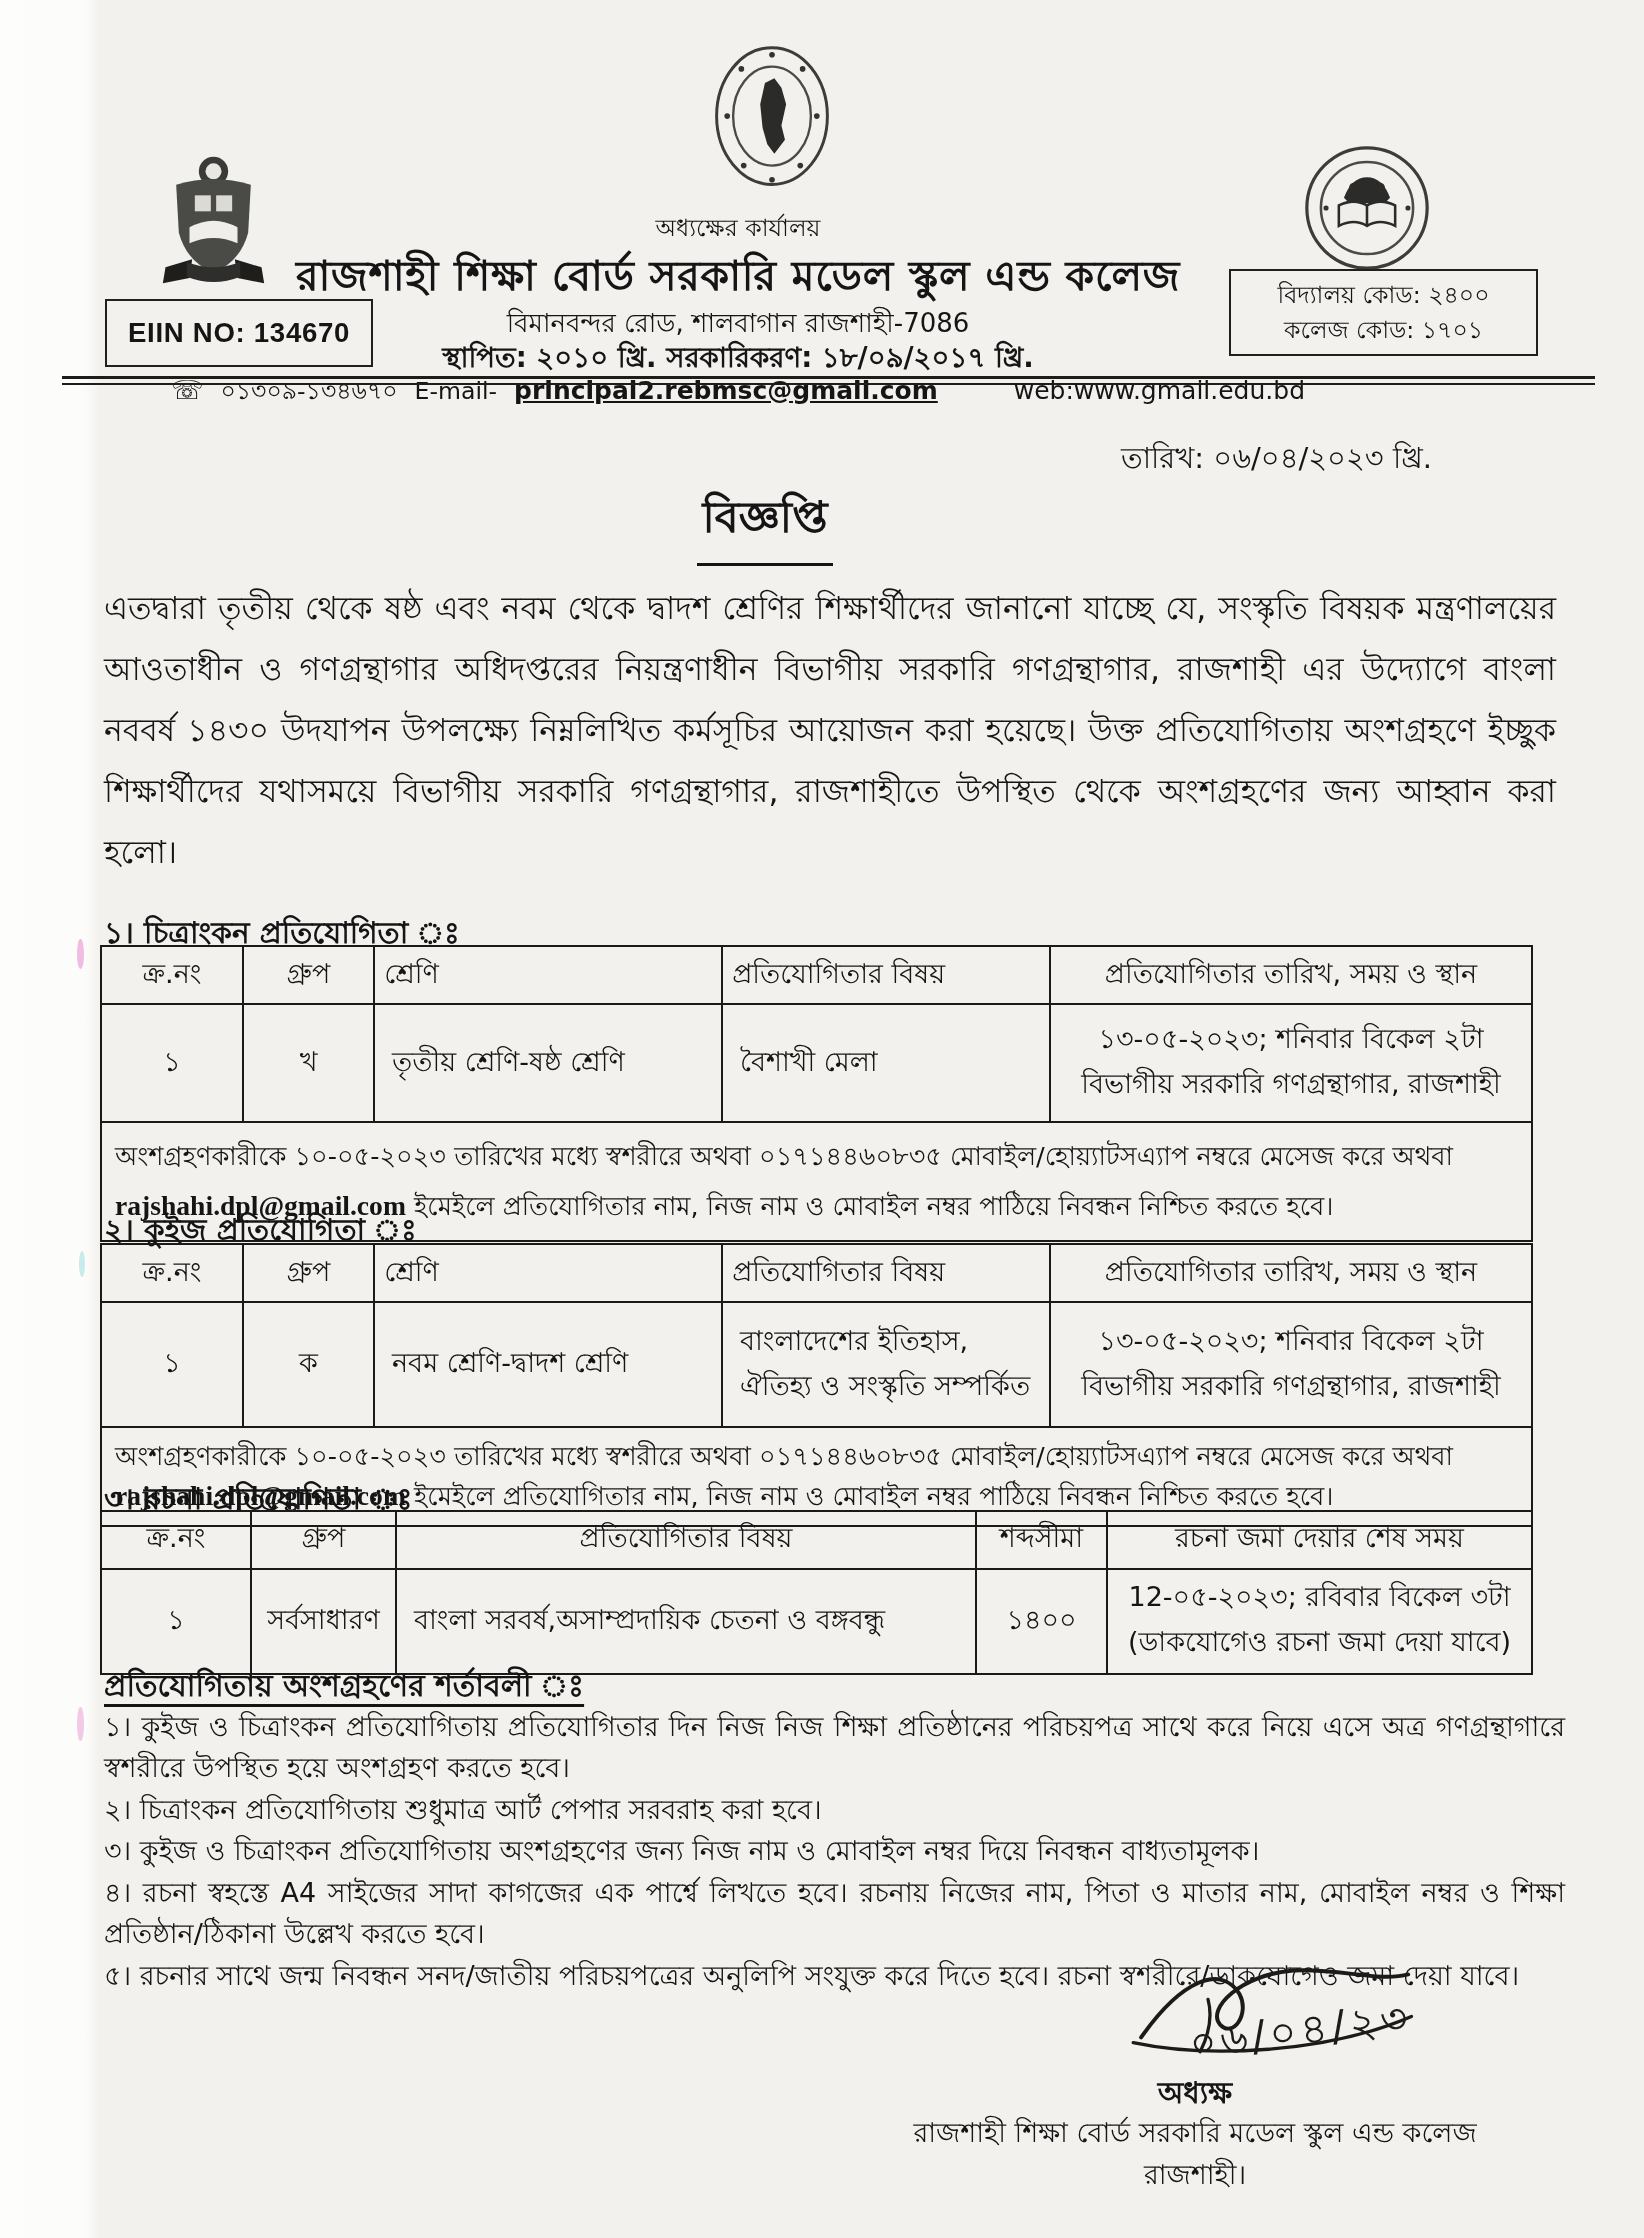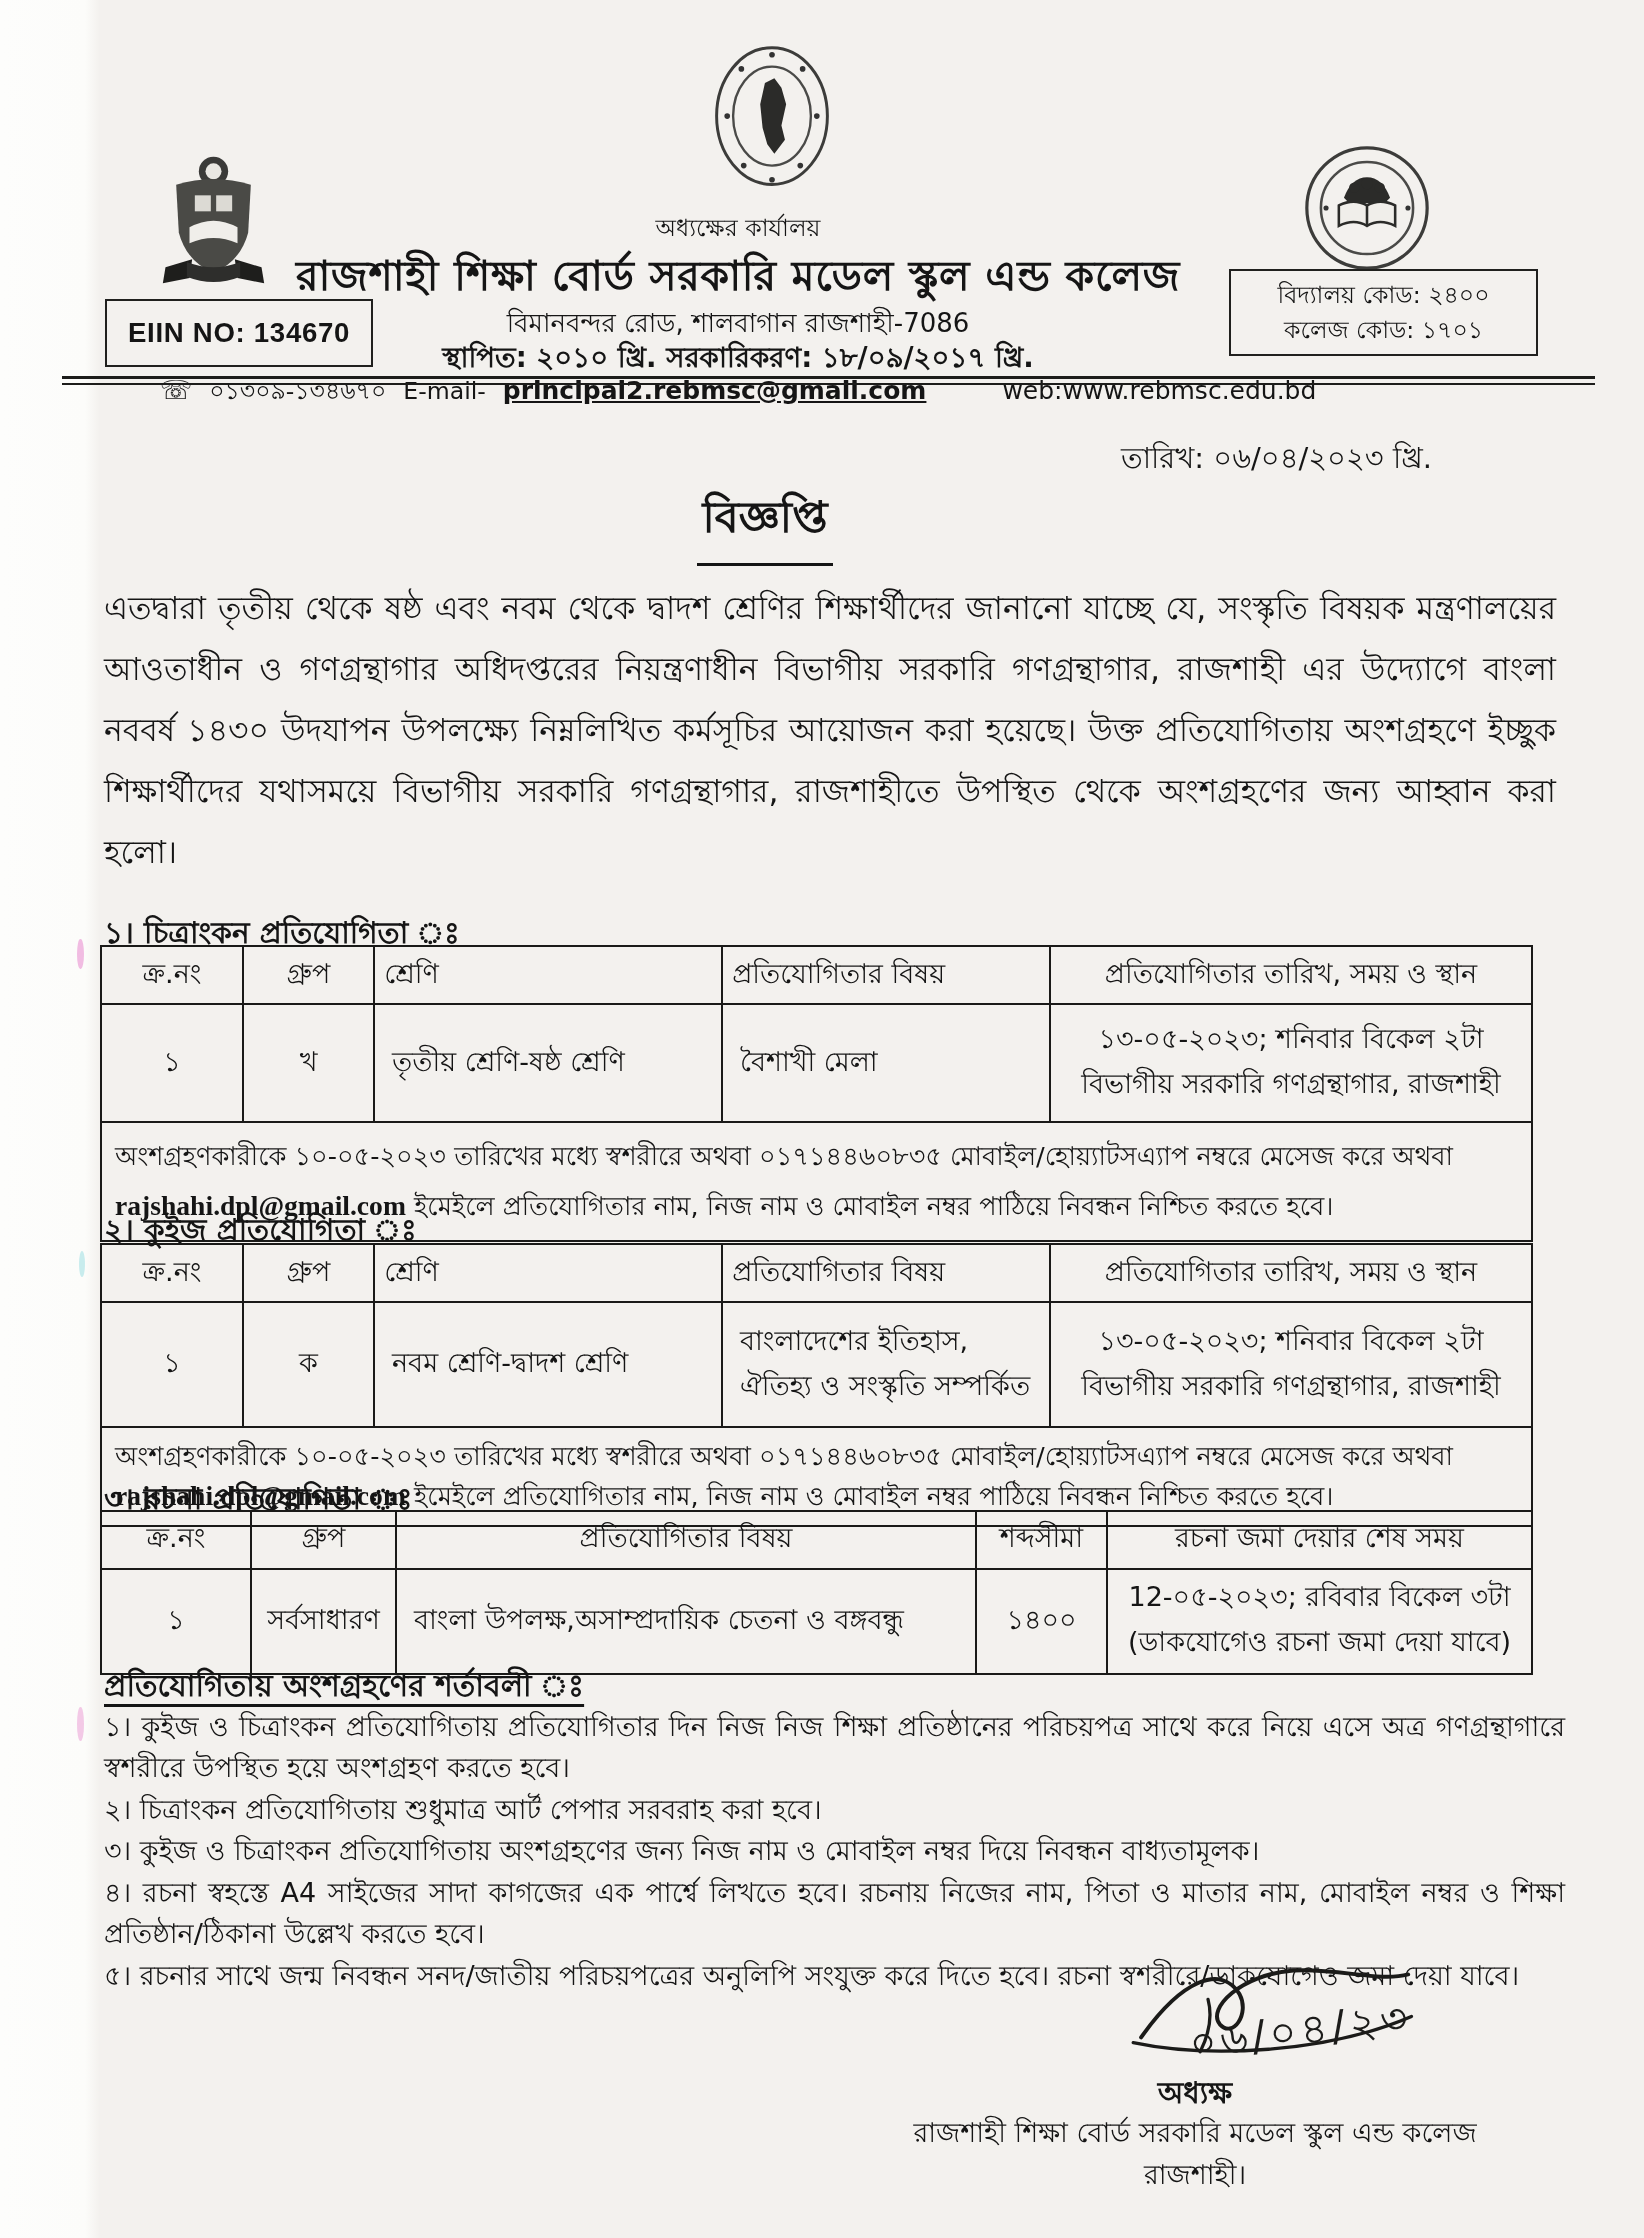--- a/index.html
+++ b/index.html
@@ -136,21 +136,21 @@
 
   <div class="hcenter office-line">অধ্যক্ষের কার্যালয়</div>
   <div class="hcenter inst-title">রাজশাহী শিক্ষা বোর্ড সরকারি মডেল স্কুল এন্ড কলেজ</div>
   <div class="hcenter addr-line">বিমানবন্দর রোড, শালবাগান রাজশাহী-7086</div>
   <div class="hcenter estab-line">স্থাপিত: ২০১০ খ্রি.  সরকারিকরণ: ১৮/০৯/২০১৭ খ্রি.</div>
   <div class="hcenter contact-line">
     <span class="phone-glyph">☏</span>
     <span>০১৩০৯-১৩৪৬৭০</span>
     <span>E-mail-</span>
     <span class="email">principal2.rebmsc@gmail.com</span>
-    <span class="web">web:www.rebmsc.edu.bd</span>
+    <span class="web">web:www.gmail.edu.bd</span>
   </div>
 
   <div class="divider"></div>
 
   <div class="date-line">তারিখ: ০৬/০৪/২০২৩ খ্রি.</div>
   <div class="notice-title-wrap">
     <span class="notice-title">বিজ্ঞপ্তি</span>
   </div>
 
   <div class="intro">এতদ্বারা তৃতীয় থেকে ষষ্ঠ এবং নবম থেকে দ্বাদশ শ্রেণির শিক্ষার্থীদের জানানো যাচ্ছে যে, সংস্কৃতি বিষয়ক মন্ত্রণালয়ের আওতাধীন ও গণগ্রন্থাগার অধিদপ্তরের নিয়ন্ত্রণাধীন বিভাগীয় সরকারি গণগ্রন্থাগার, রাজশাহী এর উদ্যোগে বাংলা নববর্ষ ১৪৩০ উদযাপন উপলক্ষ্যে নিম্নলিখিত কর্মসূচির আয়োজন করা হয়েছে। উক্ত প্রতিযোগিতায় অংশগ্রহণে ইচ্ছুক শিক্ষার্থীদের যথাসময়ে বিভাগীয় সরকারি গণগ্রন্থাগার, রাজশাহীতে উপস্থিত থেকে অংশগ্রহণের জন্য আহ্বান করা হলো।</div>
@@ -237,21 +237,21 @@
         <tr style="height:56px">
       <th>ক্র.নং</th>
       <th>গ্রুপ</th>
       <th>প্রতিযোগিতার বিষয়</th>
       <th>শব্দসীমা</th>
       <th>রচনা জমা দেয়ার শেষ সময়</th>
     </tr>
     <tr style="height:105px">
       <td class="cell-c">১</td>
       <td class="cell-c">সর্বসাধারণ</td>
-      <td class="cell-l">বাংলা উপলক্ষ,অসাম্প্রদায়িক চেতনা ও বঙ্গবন্ধু</td>
+      <td class="cell-l">বাংলা সরবর্ষ,অসাম্প্রদায়িক চেতনা ও বঙ্গবন্ধু</td>
       <td class="cell-c">১৪০০</td>
       <td class="cell-c preline">12-০৫-২০২৩; রবিবার বিকেল ৩টা
 (ডাকযোগেও রচনা জমা দেয়া যাবে)</td>
     </tr>
   </tbody>
     </table>
 
   <div class="cond-heading">প্রতিযোগিতায় অংশগ্রহণের শর্তাবলী ঃ</div>
   <div class="cond-list">
     <p class="cond-item">১। কুইজ ও চিত্রাংকন প্রতিযোগিতায় প্রতিযোগিতার দিন নিজ নিজ শিক্ষা প্রতিষ্ঠানের পরিচয়পত্র সাথে করে নিয়ে এসে অত্র গণগ্রন্থাগারে স্বশরীরে উপস্থিত হয়ে অংশগ্রহণ করতে হবে।</p>

